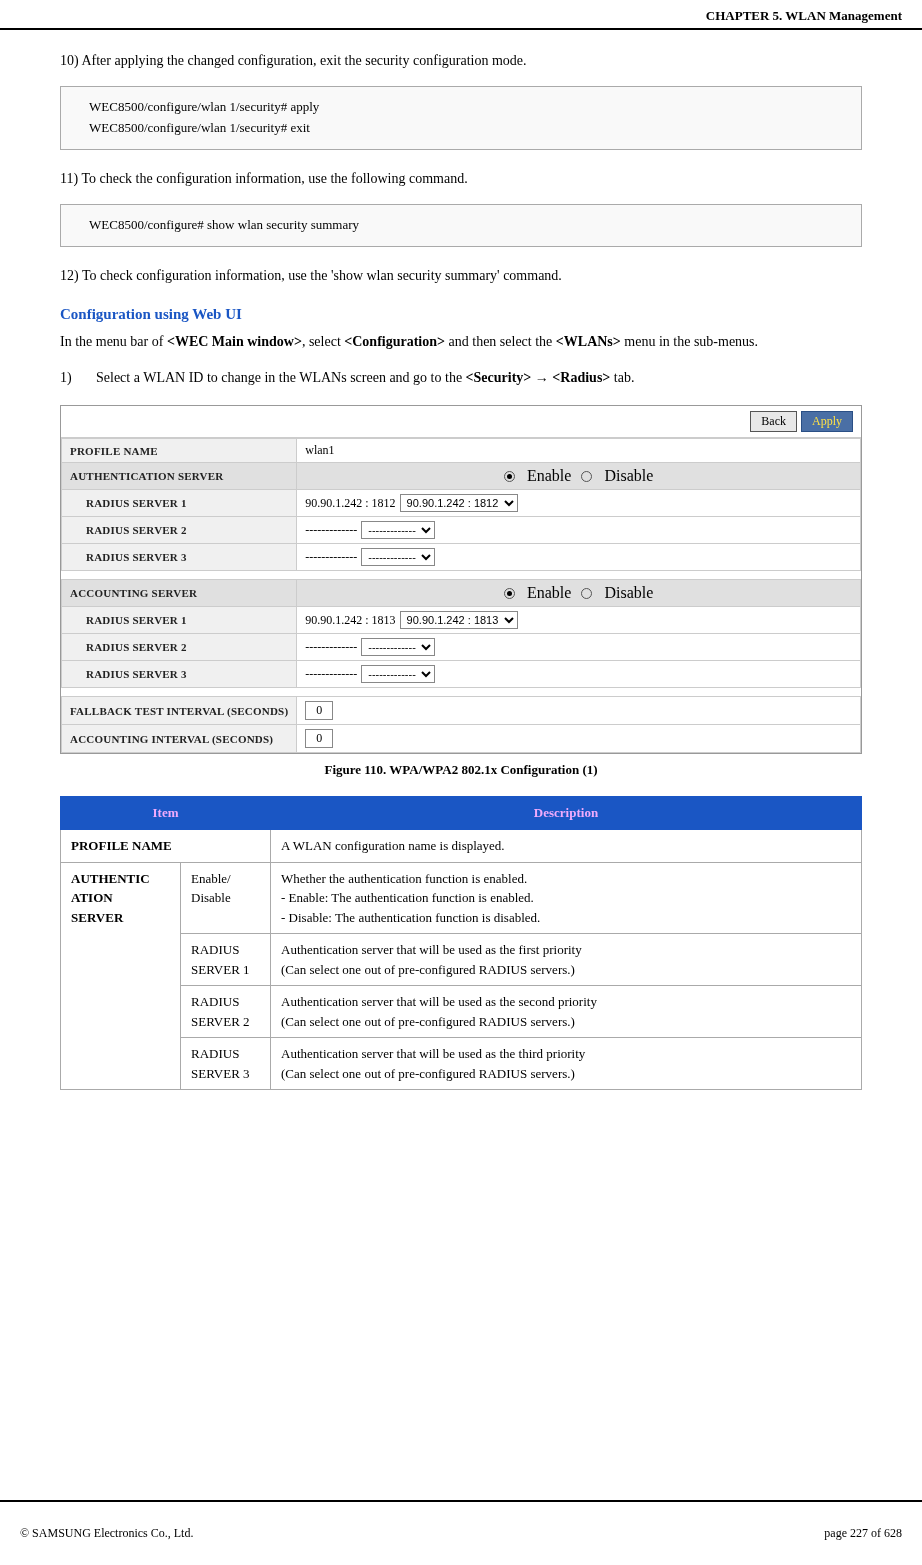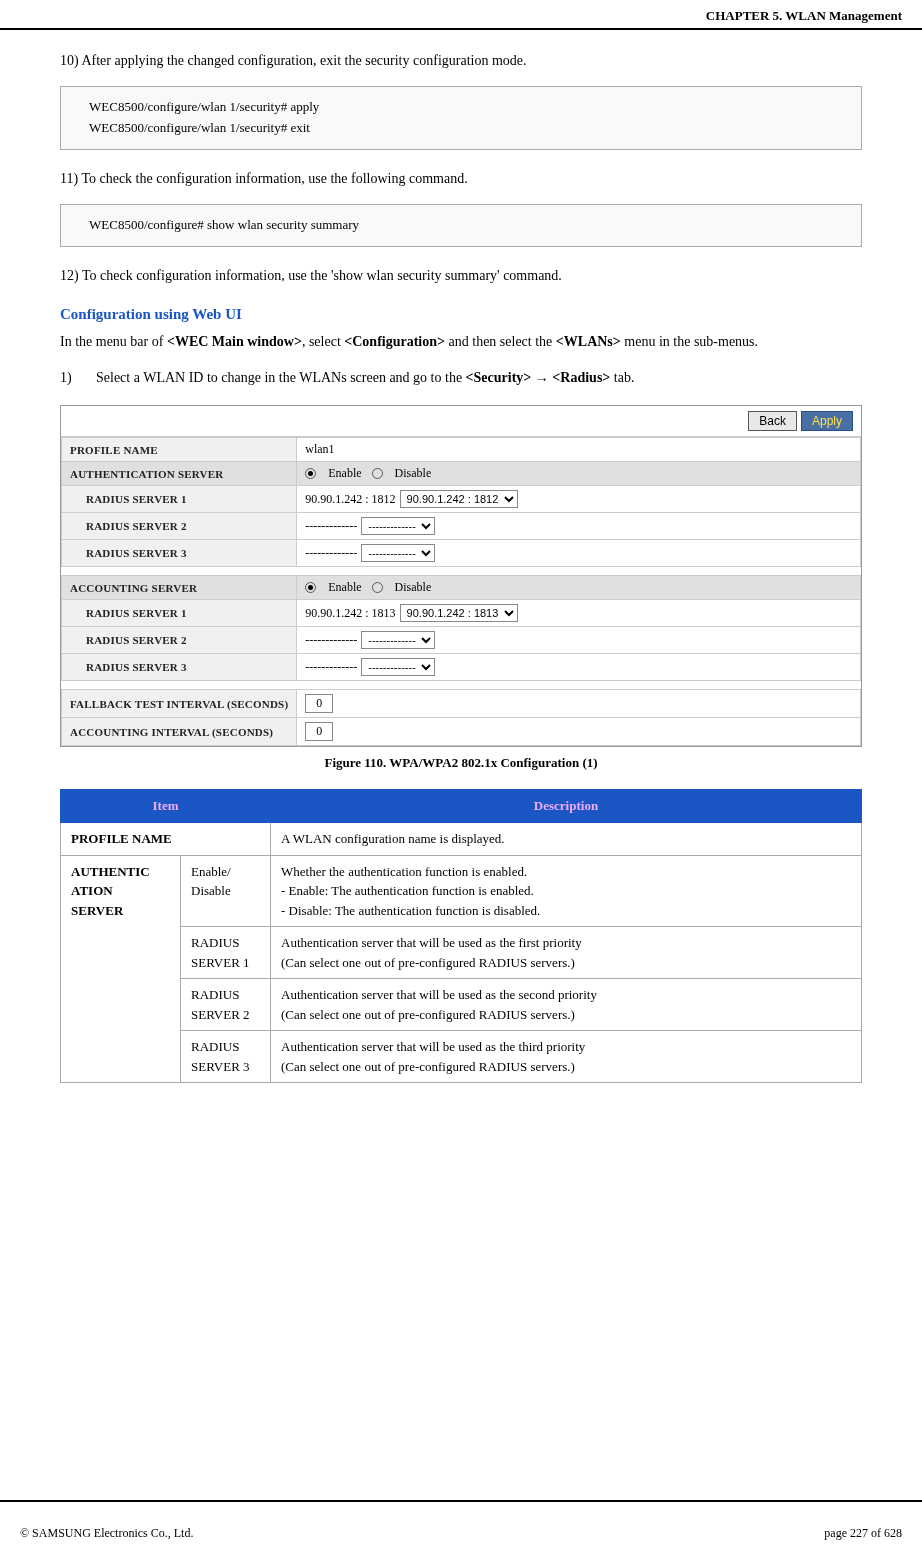--- a/index.html
+++ b/index.html
@@ -68,20 +68,21 @@
       padding: 5px 8px;
       gap: 4px;
       border-bottom: 1px solid #ccc;
     }
     .ui-btn {
       padding: 2px 10px;
       font-size: 12px;
       border: 1px solid #555;
       background: #e8e8e8;
       cursor: pointer;
+      font-family: Liberation Serif, serif;
     }
     .ui-btn-primary {
       background: #4a6fa5;
       color: #fde047;
       border: 1px solid #2a4f85;
     }
     .ui-table {
       width: 100%;
       border-collapse: collapse;
       font-size: 12px;
@@ -101,21 +102,22 @@
       white-space: nowrap;
       width: 200px;
     }
     .ui-table .section-header {
       background: #e0e0e0;
     }
     .ui-radio-group {
       display: flex;
       gap: 10px;
       align-items: center;
-      font-size: 12px;
+      font-size: 16px;
+      justify-content: center;
     }
     .ui-select-row {
       display: flex;
       align-items: center;
       gap: 4px;
       font-size: 12px;
     }
     .ui-select {
       border: 1px solid #888;
       padding: 1px 2px;

